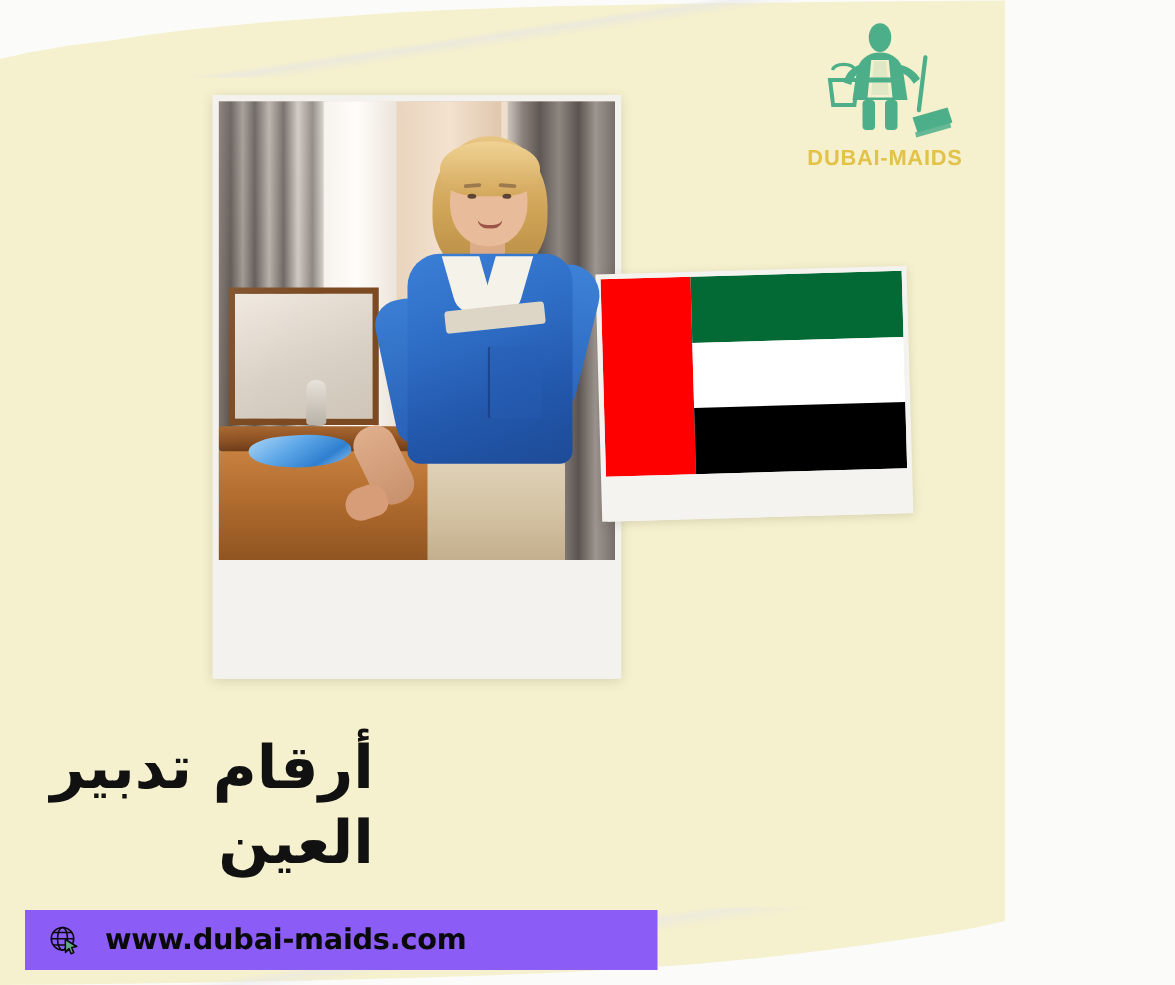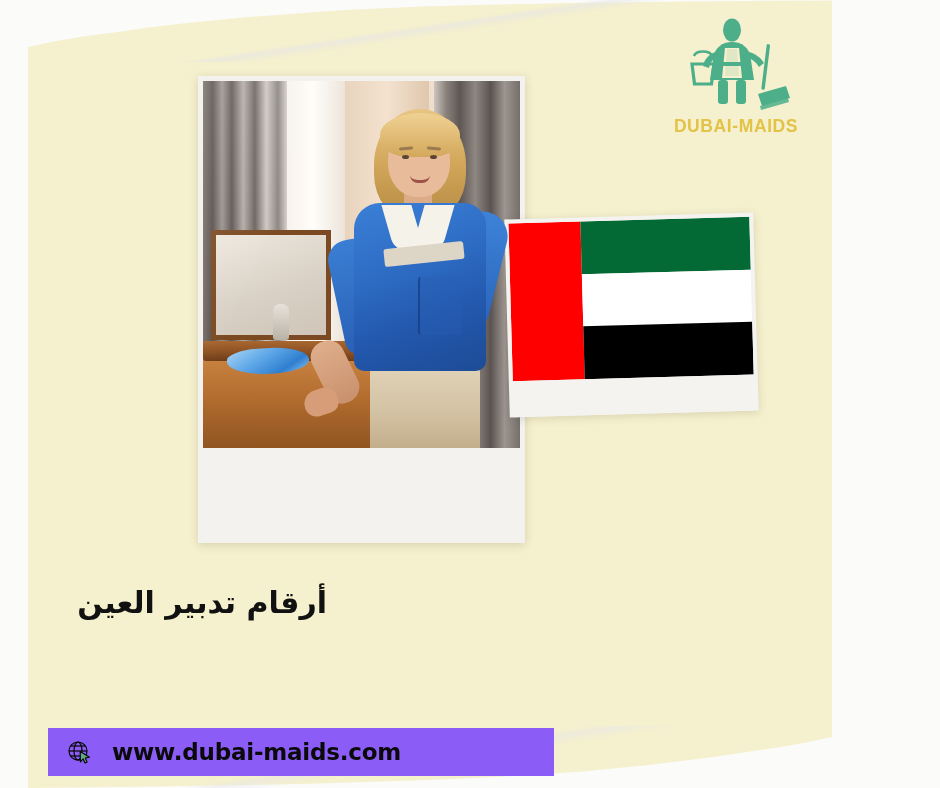--- a/index.html
+++ b/index.html
@@ -8,21 +8,20 @@
     font-family:"Liberation Sans", sans-serif;
     background:#fbfbfa;
     overflow:hidden;
   }
 
   #canvas {
     position:relative;
     width:804px; height:788px;
     background:#fbfbfa;
     overflow:hidden;
-    margin-left:28px;
   }
 
   
   .paper {
     position:absolute;
     inset:0;
     background:#f5f0cd;
     -webkit-clip-path: polygon(
       0% 6.0%, 3% 5.3%, 7% 4.6%, 11% 4.1%, 15% 3.5%, 19% 3.0%,
       23% 2.6%, 27% 2.2%, 31% 1.9%, 35% 1.6%, 40% 1.25%, 45% 1.0%,
@@ -256,21 +255,21 @@
   .band-black { flex:1; background:#000000; }
   .flag-strip { height:36px; background:#f4f3ef; }
 
   
   .headline {
     position:absolute;
     left:0; right:0; top:584px;
     padding-right:505px;
     text-align:right;
     direction:rtl;
-    font-size:30px;
+    font-size:48px;
     font-weight:bold;
     color:#111111;
     letter-spacing:0;
     line-height:1.25;
     font-family:"DejaVu Sans", sans-serif;
   }
 
   
   .footer-bar {
     position:absolute;

